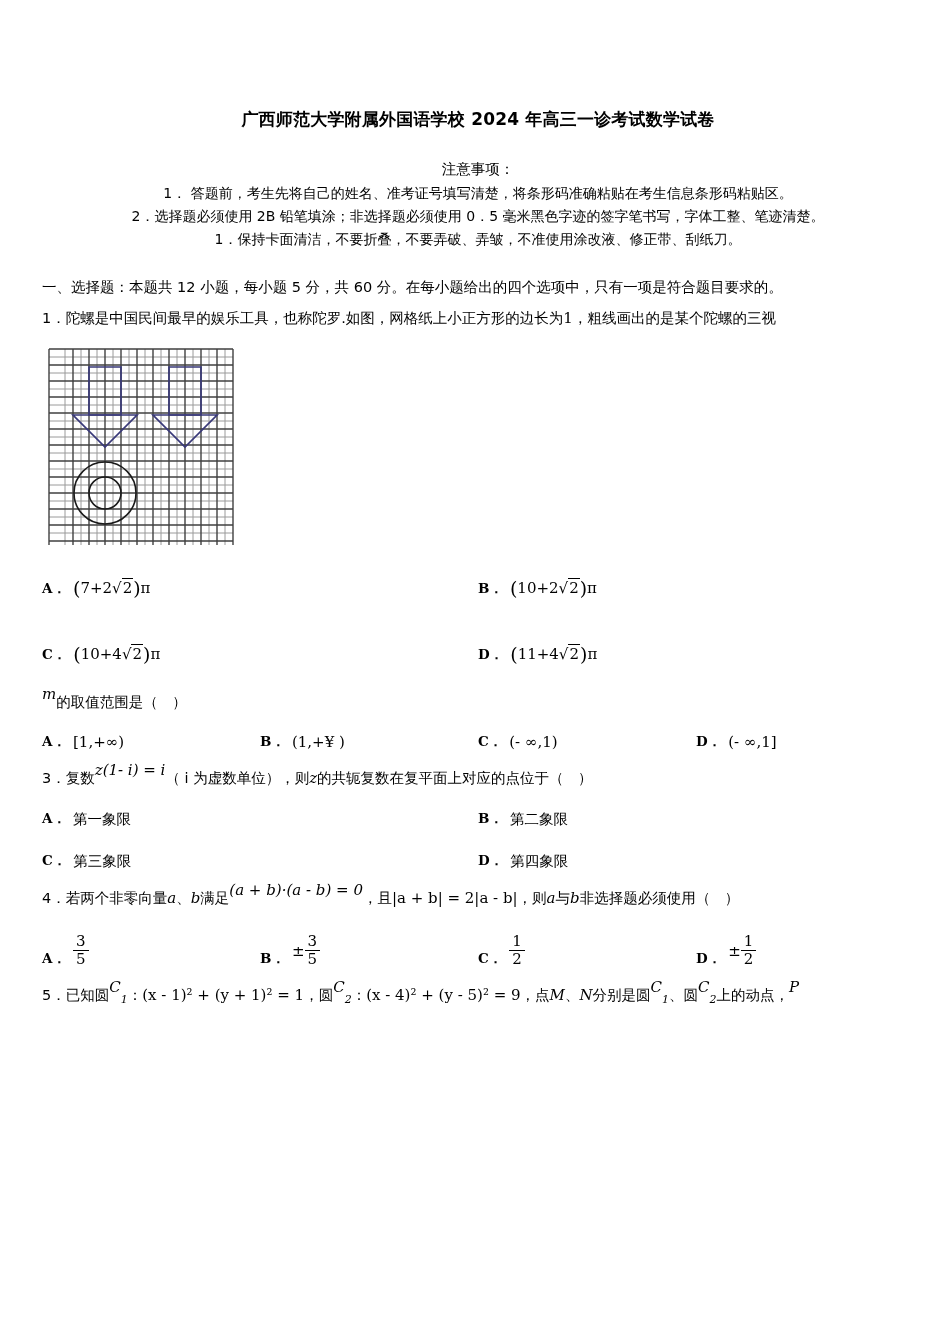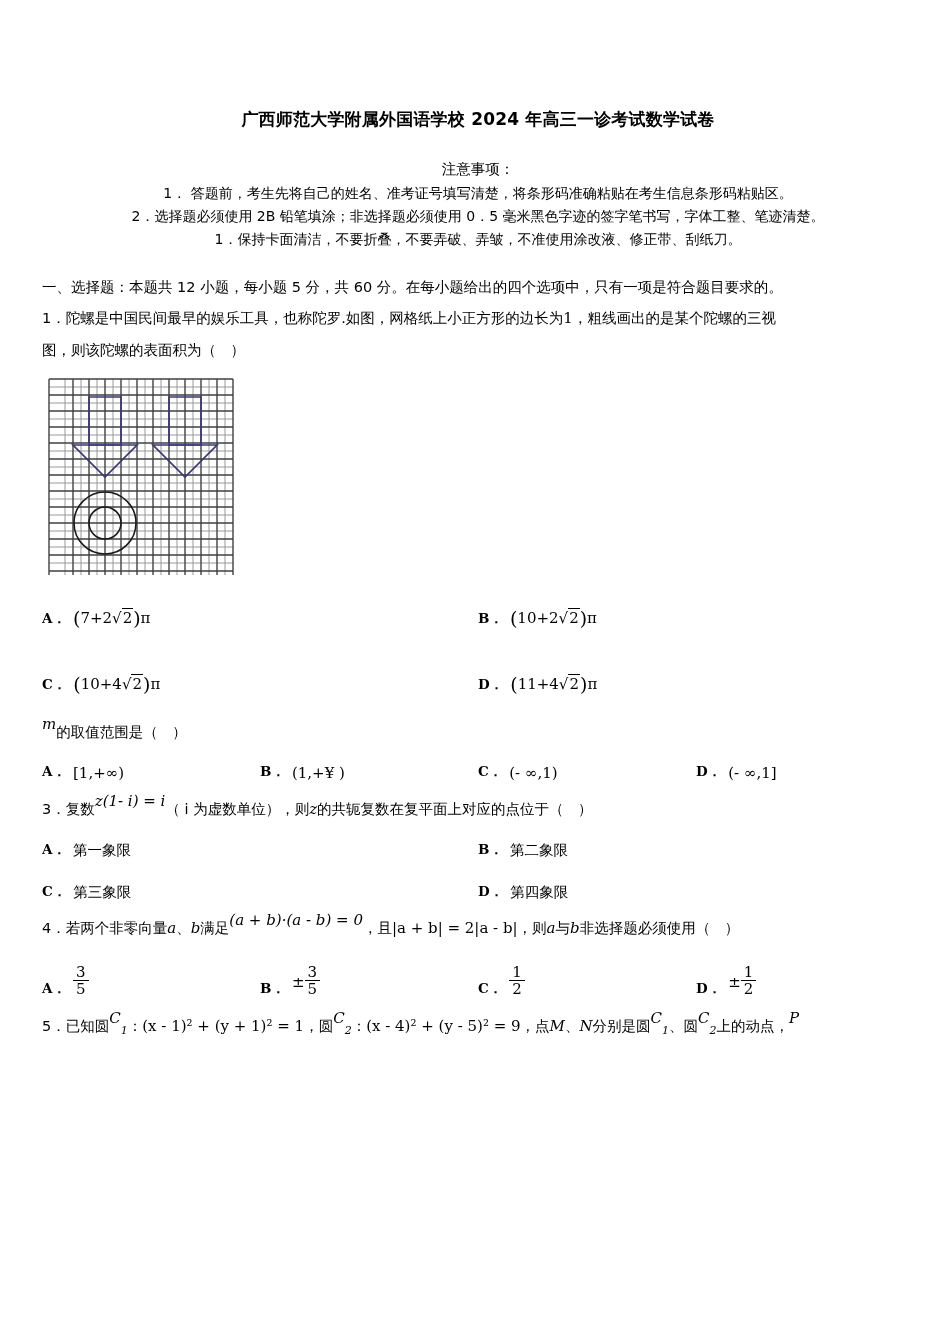--- a/index.html
+++ b/index.html
@@ -176,21 +176,20 @@
       <div class="notice-head">注意事项：</div>
       <div class="notice-item">1．  答题前，考生先将自己的姓名、准考证号填写清楚，将条形码准确粘贴在考生信息条形码粘贴区。</div>
       <div class="notice-item">2．选择题必须使用 2B 铅笔填涂；非选择题必须使用 0．5 毫米黑色字迹的签字笔书写，字体工整、笔迹清楚。</div>
       <div class="notice-item">1．保持卡面清洁，不要折叠，不要弄破、弄皱，不准使用涂改液、修正带、刮纸刀。</div>
     </div>
 
     <div class="section-head">一、选择题：本题共 12 小题，每小题 5 分，共 60 分。在每小题给出的四个选项中，只有一项是符合题目要求的。</div>
 
     <div class="question">
       <div class="q-line"><span>1．</span><span>陀螺是中国民间最早的娱乐工具，也称陀罗.如图，网格纸上小正方形的边长为</span><span class="mn">1</span><span>，粗线画出的是某个陀螺的三视</span></div>
-      <div class="q-line">图，则该陀螺的表面积为（　）</div>
     </div>
 
     <div class="figure-wrap">
       <svg width="190" height="206" viewBox="0 0 190 206">
 
         <g stroke="#9a9a9a" stroke-width="1" fill="none">
           <line x1="4" y1="12" x2="188" y2="12"></line>
           <line x1="4" y1="28" x2="188" y2="28"></line>
           <line x1="4" y1="44" x2="188" y2="44"></line>
           <line x1="4" y1="60" x2="188" y2="60"></line>

